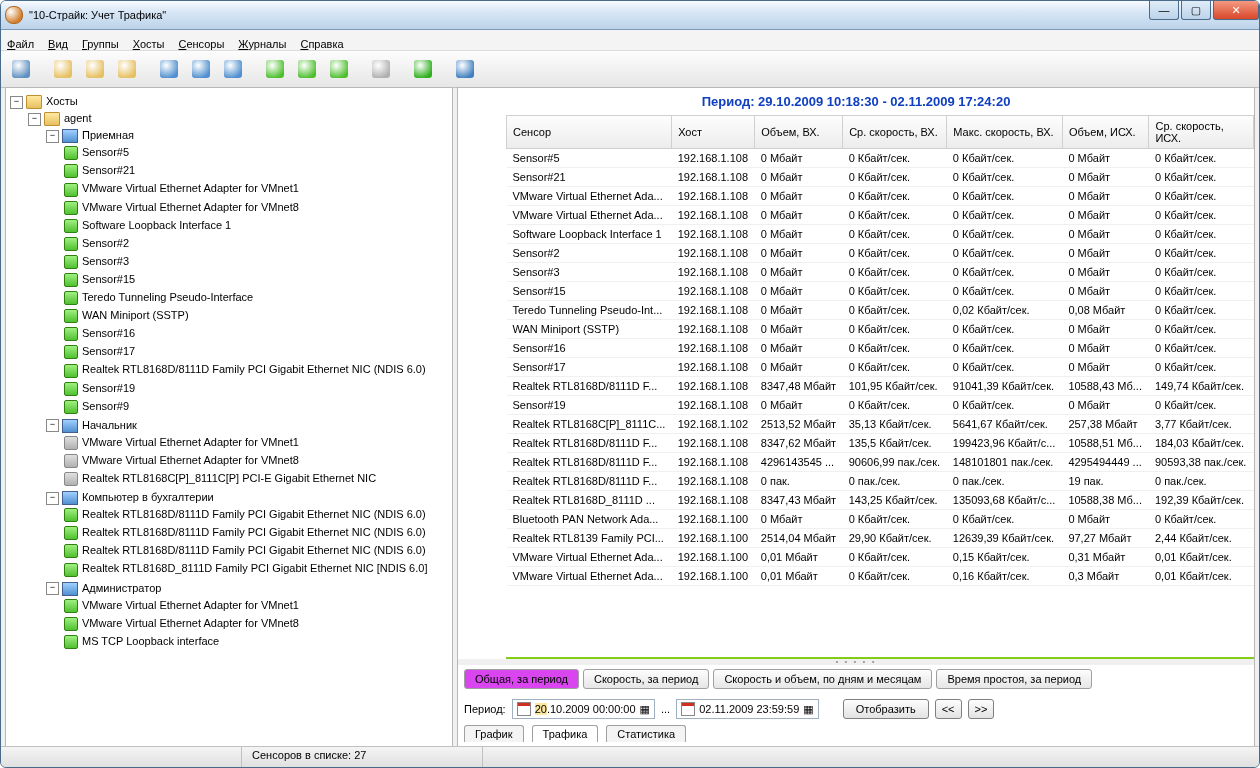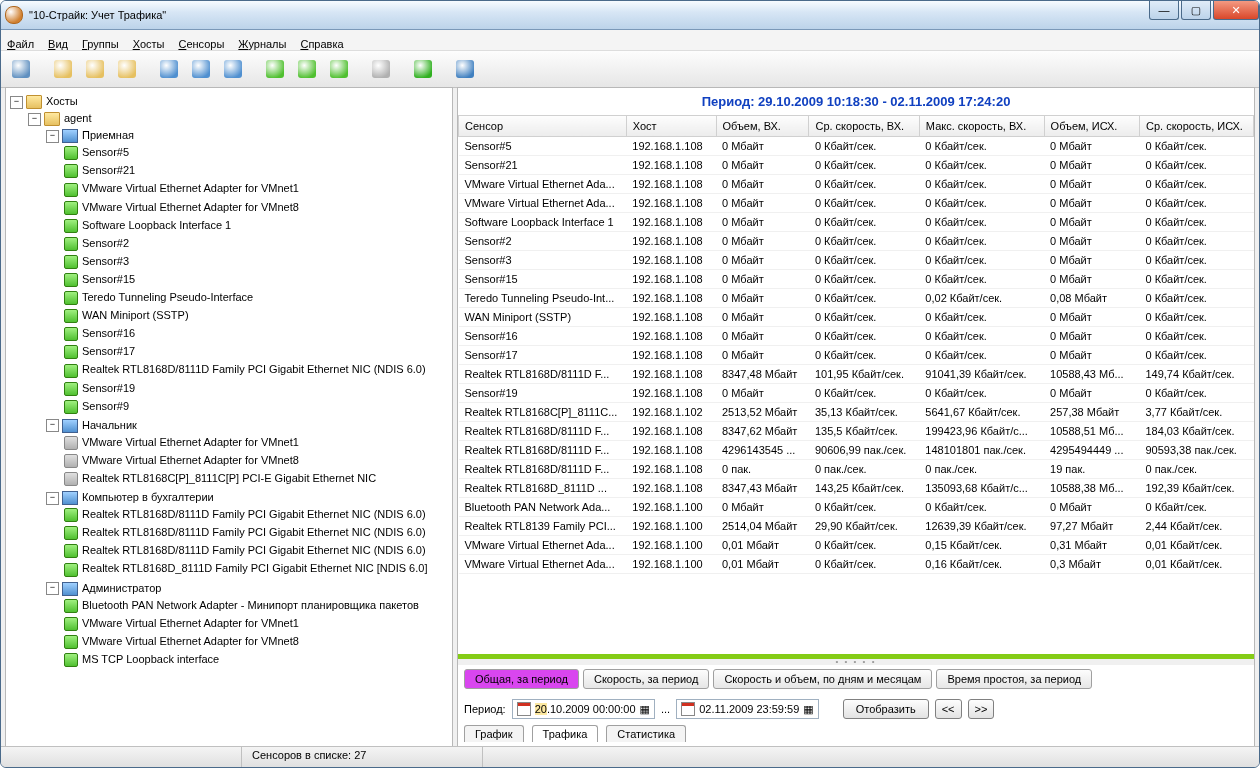--- a/index.html
+++ b/index.html
@@ -15,21 +15,21 @@
 .menubar span u{text-decoration:underline;}
 .toolbar{height:36px;background:linear-gradient(#fdfdfd,#e6e6e6);border-bottom:1px solid #c0c0c0;display:flex;align-items:center;padding:0 6px;gap:4px;}
 .tbtn{width:26px;height:26px;border:1px solid transparent;border-radius:3px;display:flex;align-items:center;justify-content:center;}
 .tico{width:18px;height:18px;display:block;}
 .sep{width:6px;}
 .content{position:absolute;top:86px;left:4px;right:4px;bottom:20px;display:flex;gap:4px;}
 .pane{background:#fff;border:1px solid #b8b8b8;box-sizing:border-box;}
 .tree-pane{width:448px;overflow:auto;padding:4px 0;}
 .right-pane{flex:1;display:flex;flex-direction:column;}
 .period-header{text-align:center;font-weight:bold;color:#1040c0;padding:6px 0;font-size:13px;}
-.table-wrap{flex:1;overflow:auto;border-top:1px solid #d0d0d0;border-bottom:5px solid #84cc16;position:relative;}
+.table-wrap{flex:1;overflow:auto;border-top:1px solid #d0d0d0;border-bottom:2px solid #84cc16;position:relative;margin-left:48px;}
 table{border-collapse:collapse;width:100%;font-size:11px;}
 th{background:linear-gradient(#fdfdfd,#ececec);border:1px solid #d0d0d0;border-top:none;text-align:left;padding:4px 6px;font-weight:normal;position:sticky;top:0;}
 td{padding:3px 6px;border-bottom:1px solid #f0f0f0;white-space:nowrap;overflow:hidden;text-overflow:ellipsis;}
 .grip{height:6px;background:#f0f0f0;text-align:center;color:#999;font-size:8px;line-height:6px;letter-spacing:2px;}
 .tabs-row{display:flex;padding:4px 6px;gap:4px;}
 .tabbtn{border:1px solid #a0a0a0;background:linear-gradient(#fdfdfd,#e6e6e6);padding:3px 10px;border-radius:3px;font-size:11px;}
 .tabbtn.active{background:#d946ef;}
 .period-row{display:flex;align-items:center;padding:6px;gap:6px;}
 .dtfield{border:1px solid #a0b0c0;padding:2px 4px;background:#fff;display:inline-flex;align-items:center;gap:4px;font-size:11px;}
 .dtfield .cal{width:12px;height:12px;background:#fff;border:1px solid #888;position:relative;}
@@ -153,21 +153,20 @@
                         <li><span class="ico-sensor gray"></span><span>VMware Virtual Ethernet Adapter for VMnet8</span></li>
                         <li><span class="ico-sensor gray"></span><span>Realtek RTL8168C[P]_8111C[P] PCI-E Gigabit Ethernet NIC</span></li>
                       </ul></li>
                     <li><span class="twist">−</span><span class="ico-host"></span><span>Компьютер в бухгалтерии</span><ul>
                         <li><span class="ico-sensor"></span><span>Realtek RTL8168D/8111D Family PCI Gigabit Ethernet NIC (NDIS 6.0)</span></li>
                         <li><span class="ico-sensor"></span><span>Realtek RTL8168D/8111D Family PCI Gigabit Ethernet NIC (NDIS 6.0)</span></li>
                         <li><span class="ico-sensor"></span><span>Realtek RTL8168D/8111D Family PCI Gigabit Ethernet NIC (NDIS 6.0)</span></li>
                         <li><span class="ico-sensor"></span><span>Realtek RTL8168D_8111D Family PCI Gigabit Ethernet NIC [NDIS 6.0]</span></li>
                       </ul></li>
                     <li><span class="twist">−</span><span class="ico-host"></span><span>Администратор</span><ul>
-                        <li><span class="ico-sensor"></span><span>Bluetooth PAN Network Adapter - Минипорт планировщика пакетов</span></li>
                         <li><span class="ico-sensor"></span><span>VMware Virtual Ethernet Adapter for VMnet1</span></li>
                         <li><span class="ico-sensor"></span><span>VMware Virtual Ethernet Adapter for VMnet8</span></li>
                         <li><span class="ico-sensor"></span><span>MS TCP Loopback interface</span></li>
                       </ul></li>
                   </ul></li>
               </ul></li>
           </ul>
         </div>
     </div>
 

